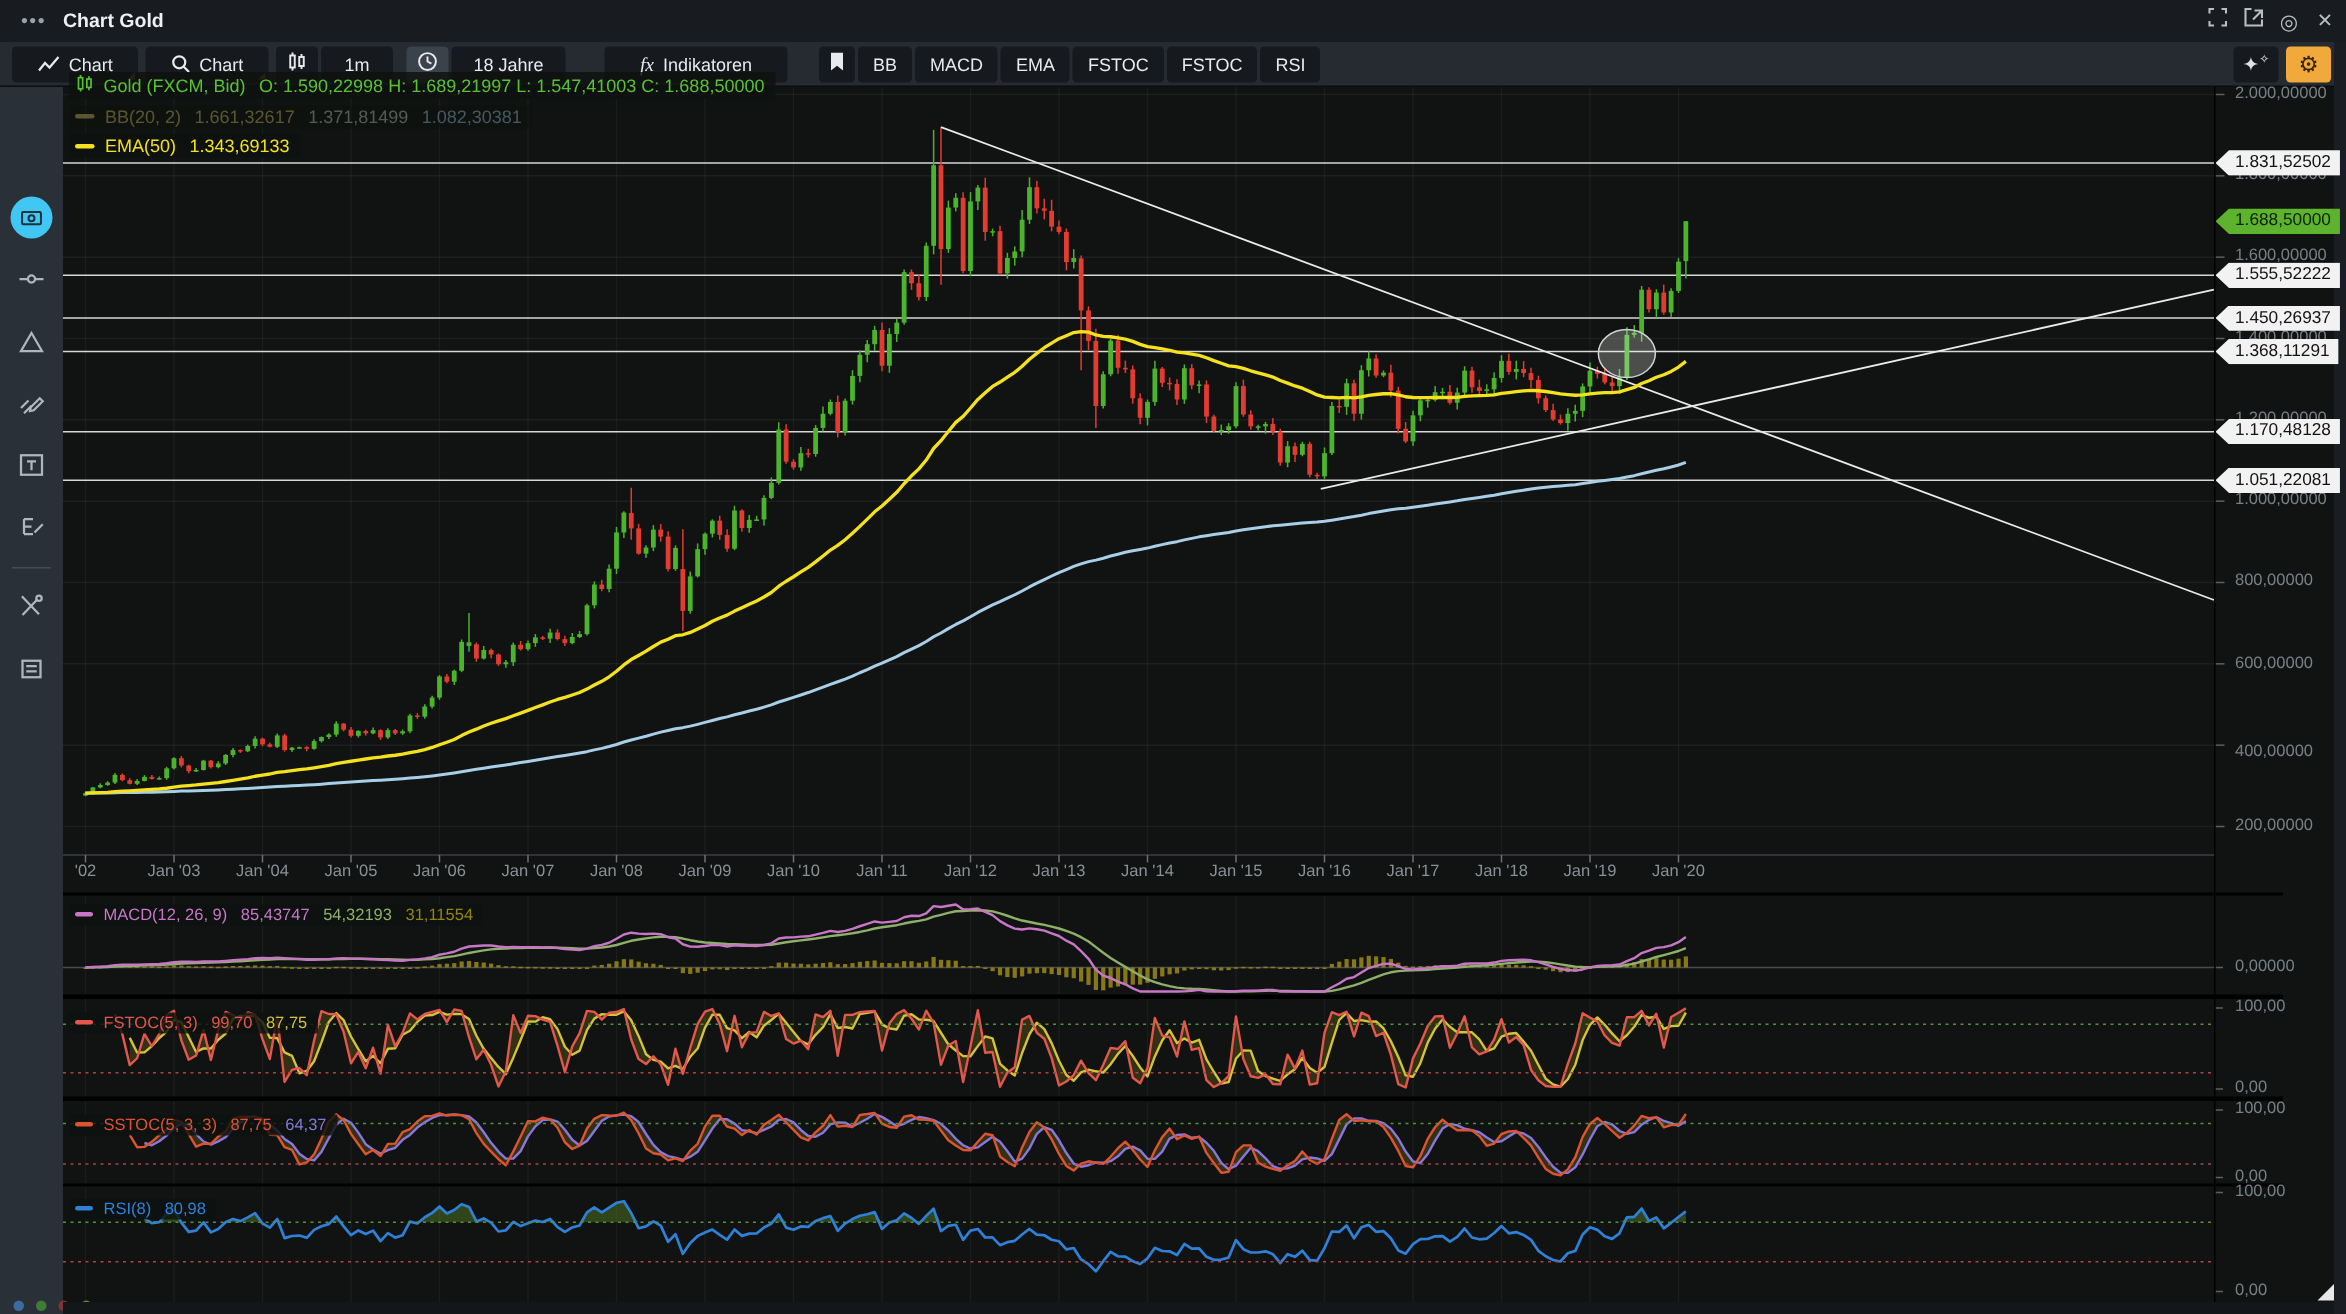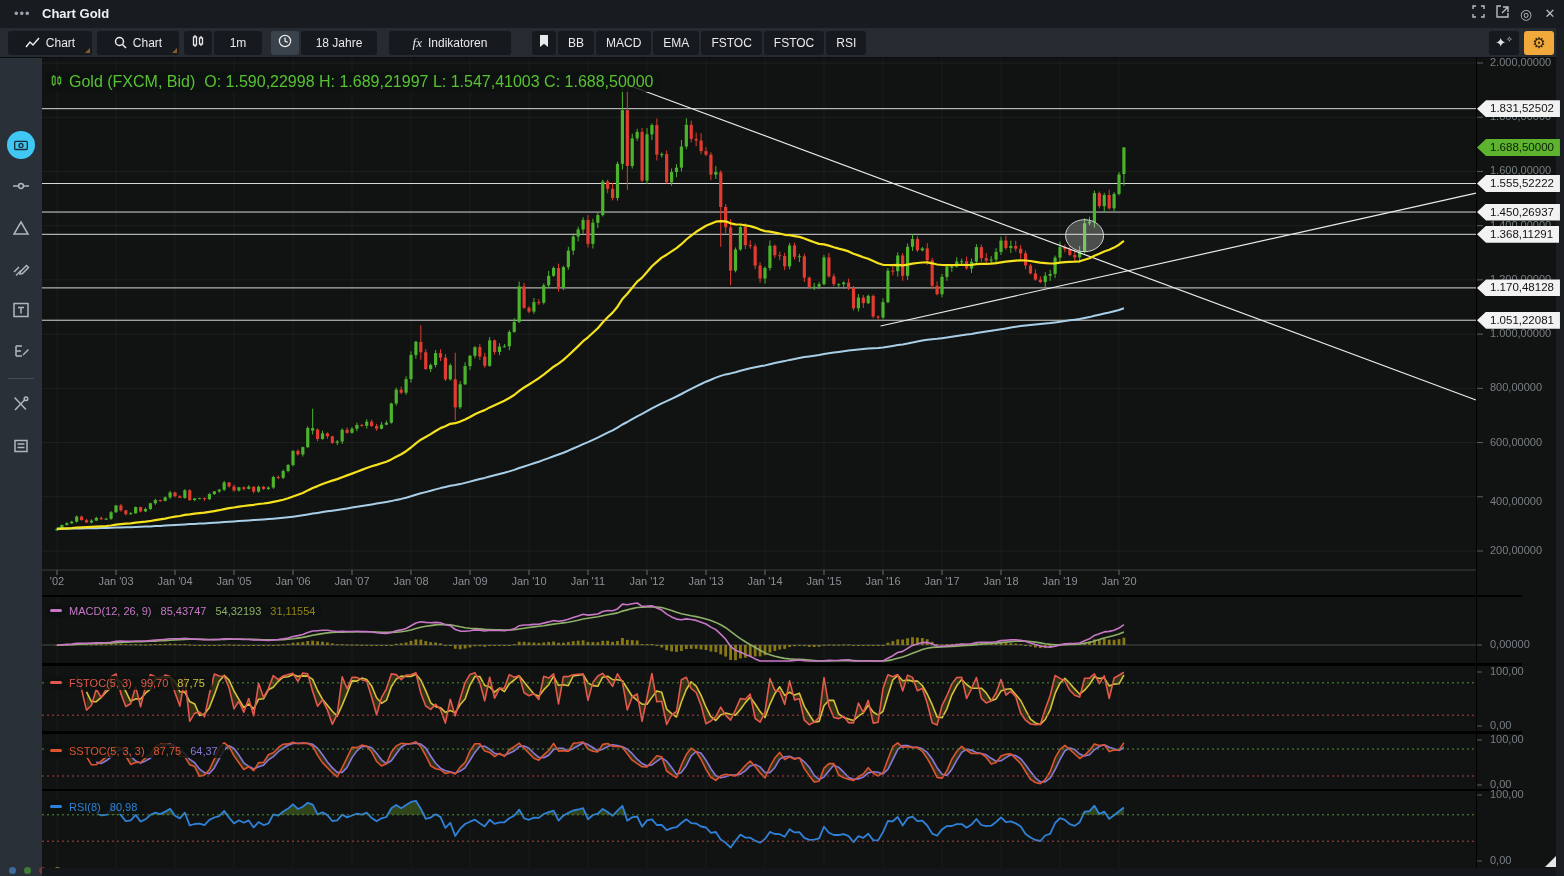--- a/index.html
+++ b/index.html
@@ -29,21 +29,21 @@
   #sidebar{position:absolute;left:0;top:58px;width:42px;height:818px;background:#2a3038;}
   .stool{position:absolute;left:4px;width:34px;height:34px;display:flex;align-items:center;justify-content:center;cursor:pointer;}
   .stool svg{stroke:#aeb6bf;fill:none;stroke-width:1.5;}
   .stool.active{background:#41c7f4;border-radius:50%;left:7px;width:28px;height:28px;}
   .stool.active svg{stroke:#17323d;}
   #sb-divider{position:absolute;left:8px;top:320px;width:26px;height:1px;background:#454c55;}
   .pdot{position:absolute;width:7px;height:7px;border-radius:50%;bottom:2px;}
   
   #canvas{position:absolute;left:0;top:0;}
   
-  #legend{position:absolute;left:46px;top:72px;font-size:16px;z-index:5;}
+  #legend{position:absolute;left:46px;top:48px;font-size:12px;z-index:5;}
   .lrow{margin-bottom:2px;}
   .lchip{display:inline-flex;align-items:center;background:rgba(14,17,15,0.82);padding:1px 7px 1px 4px;border-radius:1px;}
   .dash{display:inline-block;width:13px;height:3px;border-radius:2px;margin-right:7px;}
   .lsp{margin-right:9px;}
   .dim{opacity:0.55;}
   
   .ind-header{position:absolute;left:46px;font-size:11px;z-index:5;}
   .ind-header .dash{width:12px;height:3px;}
   .ind-val{margin-left:9px;}
   
@@ -950,21 +950,21 @@
         <span>
           <svg width="14" height="14" viewBox="0 0 14 14" stroke="#e8eaec" fill="none" stroke-width="1.3">
               <circle cx="7" cy="7" r="5.6"></circle>
               <path d="M7,3.6 V7 L9.6,8.4"></path>
             </svg></span>
       </div>
       <div class="tbtn" style="width:58px">
           <span>18 Jahre</span>
         </div>
     </div>
-    <div class="tbtn" style="width:104px;margin-left:7px">
+    <div class="tbtn" style="width:104px;margin-left:21px">
       <span class="ico" style="font-style:italic;font-family:'Liberation Serif',serif;font-size:13px">fx</span>
       <span>Indikatoren</span>
     </div>
     <div class="grp2">
       <div class="tbtn" style="width:24px;padding:0">
         <span>
           <svg width="10" height="13" viewBox="0 0 10 13" fill="#e8eaec">
               <path d="M1,0 h8 v12 l-4,-3.2 -4,3.2 z"></path>
             </svg></span>
       </div>
@@ -1059,20 +1059,34 @@
       <span style="margin-right:6px">
         <svg width="13" height="13" viewBox="0 0 14 14" stroke="#59c234" fill="none" stroke-width="1.2">
           <path d="M4,1 V3 M4,11 V13 M10,2 V4 M10,10 V12"></path>
               <rect x="2.5" y="3" width="3" height="8"></rect>
               <rect x="8.5" y="4" width="3" height="6"></rect>
             </svg></span>
       <span class="lsp">Gold (FXCM, Bid)</span>
       <span>O: 1.590,22998  H: 1.689,21997  L: 1.547,41003  C: 1.688,50000</span>
         </span>
     </div>
+    <div class="lrow dim"><span class="lchip">
+      <span class="dash" style="background:#9a8c46"></span>
+      <span class="lsp" style="color:#9a8c46">BB(20, 2)</span>
+      <span class="lsp" style="color:#9a8c46">1.661,32617</span>
+      <span class="lsp" style="color:#8c9296">1.371,81499</span>
+      <span style="color:#6f8fa8">1.082,30381</span>
+        </span>
+    </div>
+    <div class="lrow"><span class="lchip" style="color:#f5e11c">
+      <span class="dash" style="background:#f5e11c"></span>
+      <span class="lsp">EMA(50)</span>
+      <span>1.343,69133</span>
+        </span>
+    </div>
   </div>
 
   <div class="ind-header" style="top:602px">
     <span class="lchip">
         <span class="dash" style="background:#c877c8"></span>
     <span style="color:#c877c8">MACD(12, 26, 9)</span>
     <span class="ind-val" style="color:#c877c8">85,43747</span>
     <span class="ind-val" style="color:#8fb068">54,32193</span>
     <span class="ind-val" style="color:#958416">31,11554</span>
       </span>

